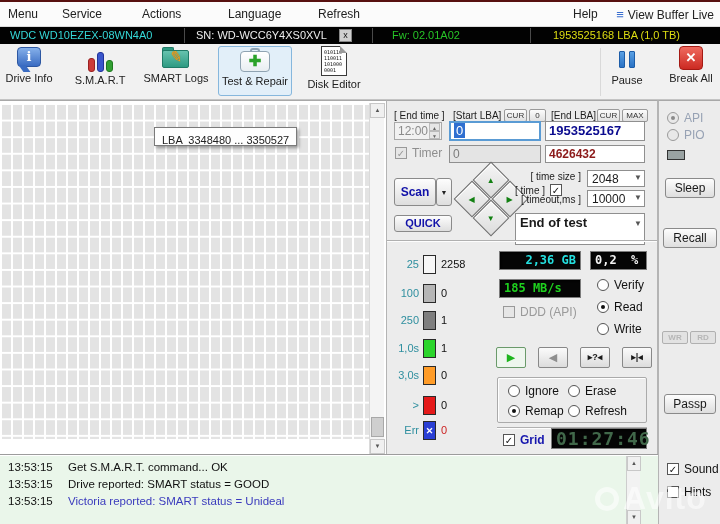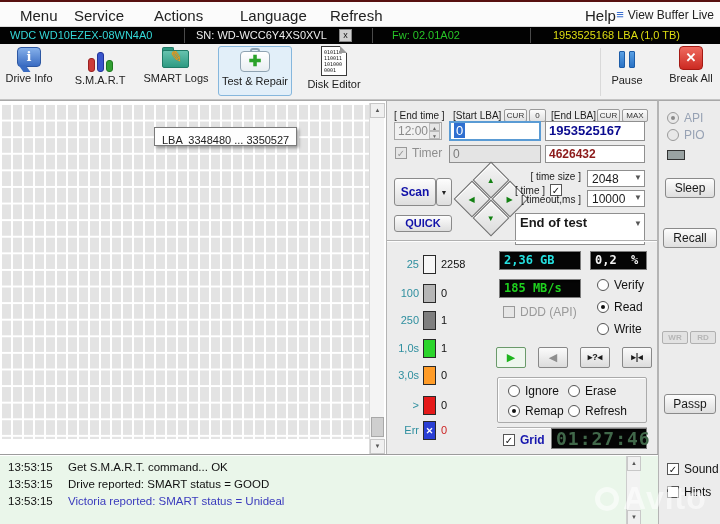--- a/index.html
+++ b/index.html
@@ -4,21 +4,21 @@
 <style>
   * { margin:0; padding:0; box-sizing:border-box; }
   body { font-family:"Liberation Sans", sans-serif; background:#888; }
   .screen { position:relative; width:720px; height:524px; background:#ececec; overflow:hidden;
             font-family:"Liberation Sans", sans-serif; color:#1a1a1a; }
   .abs { position:absolute; }
 
   
   .topline { left:0; top:0; width:720px; height:2px; background:#57100f; }
   .menubar { left:0; top:2px; width:720px; height:25px; background:#fbfbfb; border-bottom:1px solid #dcdcdc; }
-  .menu-item { position:absolute; top:5px; font-size:15px; color:#222; cursor:default;margin-left:12px; }
+  .menu-item { position:absolute; top:5px; font-size:12px; color:#222; cursor:default; }
   .viewbuf { position:absolute; right:6px; top:5px; font-size:12px; color:#222; }
   .vb-icon { color:#3a6fd0; font-size:13px; margin-right:4px; }
 
   
   .drivebar { left:0; top:27px; width:720px; height:17px; background:#020202; font-size:11px; }
   .drivebar span { position:absolute; top:2px; white-space:nowrap; }
   .db-div { position:absolute; top:1px; width:1px; height:15px; background:#4a4a4a; }
   .db-close { position:absolute; left:339px; top:2px; width:13px; height:13px; background:#cfcfcf;
               border:1px solid #888; color:#111; font-size:9px; line-height:11px; text-align:center; }
 
@@ -313,21 +313,21 @@
       <span class="leg-lab">&gt;</span>
         <span class="leg-block" style="background-color: rgb(229, 26, 26);"></span>
         <span class="leg-count">0</span>
     </div>
     <div class="leg-row" style="top:320px">
       <span class="leg-lab">Err</span>
         <span class="leg-block" style="background-color: rgb(42, 63, 212);">✕</span>
         <span class="leg-count" style="color: rgb(204, 34, 34);">0</span>
     </div>
 
-    <div class="lcd" style="left: 112px; top: 150px; width: 82px; height: 19px; color: rgb(36, 224, 224);">2,36 GB</div>
+    <div class="lcd" style="left: 112px; top: 150px; width: 82px; height: 19px; color: rgb(36, 224, 224); text-align: right;">2,36 GB</div>
     <div class="lcd" style="left: 203px; top: 150px; width: 57px; height: 19px; color: rgb(242, 242, 242);">0,2  %</div>
     <div class="lcd" style="left: 112px; top: 178px; width: 82px; height: 19px; color: rgb(30, 208, 30);">185 MB/s</div>
 
     <div class="checkrow" style="left:116px;top:204px">
       <span class="cb gray"></span>
       <span class="rlabel" style="color:#9a9a9a">DDD (API)</span>
     </div>
 
     <div class="checkrow" style="left:210px;top:177px">
       <span class="radio"></span>

